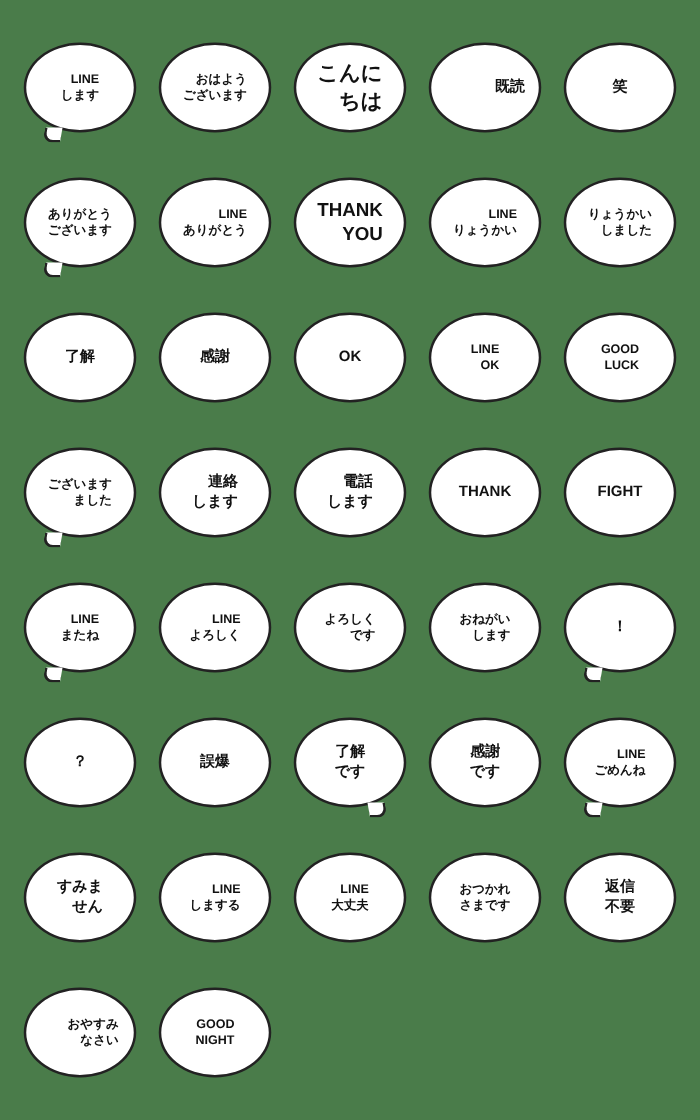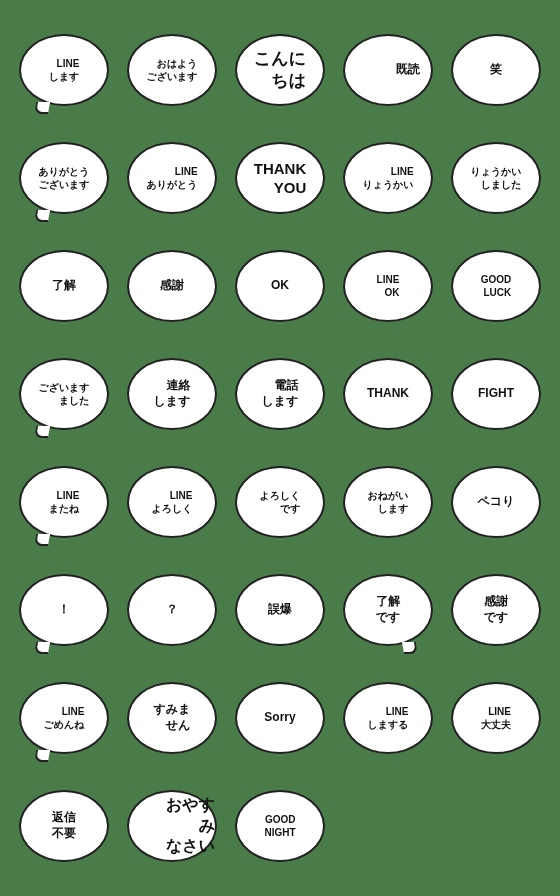--- a/index.html
+++ b/index.html
@@ -156,23 +156,20 @@
 よろしく</span>
     </div>
     <div class="bubble">
       <span style="white-space: pre-line; font-size: 10px;">よろしく
 です</span>
     </div>
     <div class="bubble">
       <span style="white-space: pre-line; font-size: 10px;">おねがい
 します</span>
     </div>
-    <div class="bubble">
-      <span style="white-space: pre-line; font-size: 12px;">ペコり</span>
-    </div>
     <div class="bubble bubble-tail-bl">
       <span style="white-space: pre-line; font-size: 12px;">！</span>
     </div>
     <div class="bubble">
       <span style="white-space: pre-line; font-size: 12px;">？</span>
     </div>
     <div class="bubble">
       <span style="white-space: pre-line; font-size: 12px;">誤爆</span>
     </div>
     <div class="bubble bubble-tail-br">
@@ -185,35 +182,36 @@
     </div>
     <div class="bubble bubble-tail-bl">
       <span style="white-space: pre-line; font-size: 10px;">LINE
 ごめんね</span>
     </div>
     <div class="bubble">
       <span style="white-space: pre-line; font-size: 12px;">すみま
 せん</span>
     </div>
     <div class="bubble">
-      <span style="white-space: pre-line; font-size: 12px;">Sorry</span>
-    </div>
-    <div class="bubble">
       <span style="white-space: pre-line; font-size: 10px;">LINE
 しまする</span>
     </div>
     <div class="bubble">
       <span style="white-space: pre-line; font-size: 10px;">LINE
 大丈夫</span>
+    </div>
+    <div class="bubble">
+      <span style="white-space: pre-line; font-size: 10px;">おつかれ
+さまです</span>
     </div>
     <div class="bubble">
       <span style="white-space: pre-line; font-size: 12px;">返信
 不要</span>
     </div>
     <div class="bubble">
-      <span style="white-space: pre-line; font-size: 16px; margin-left: 21px;">おやすみ
+      <span style="white-space: pre-line; font-size: 10px; margin-left: 21px;">おやすみ
 なさい</span>
     </div>
     <div class="bubble">
       <span style="white-space: pre-line; font-size: 10px;">GOOD
 NIGHT</span>
     </div>
   </div>
 
 </body></html>

